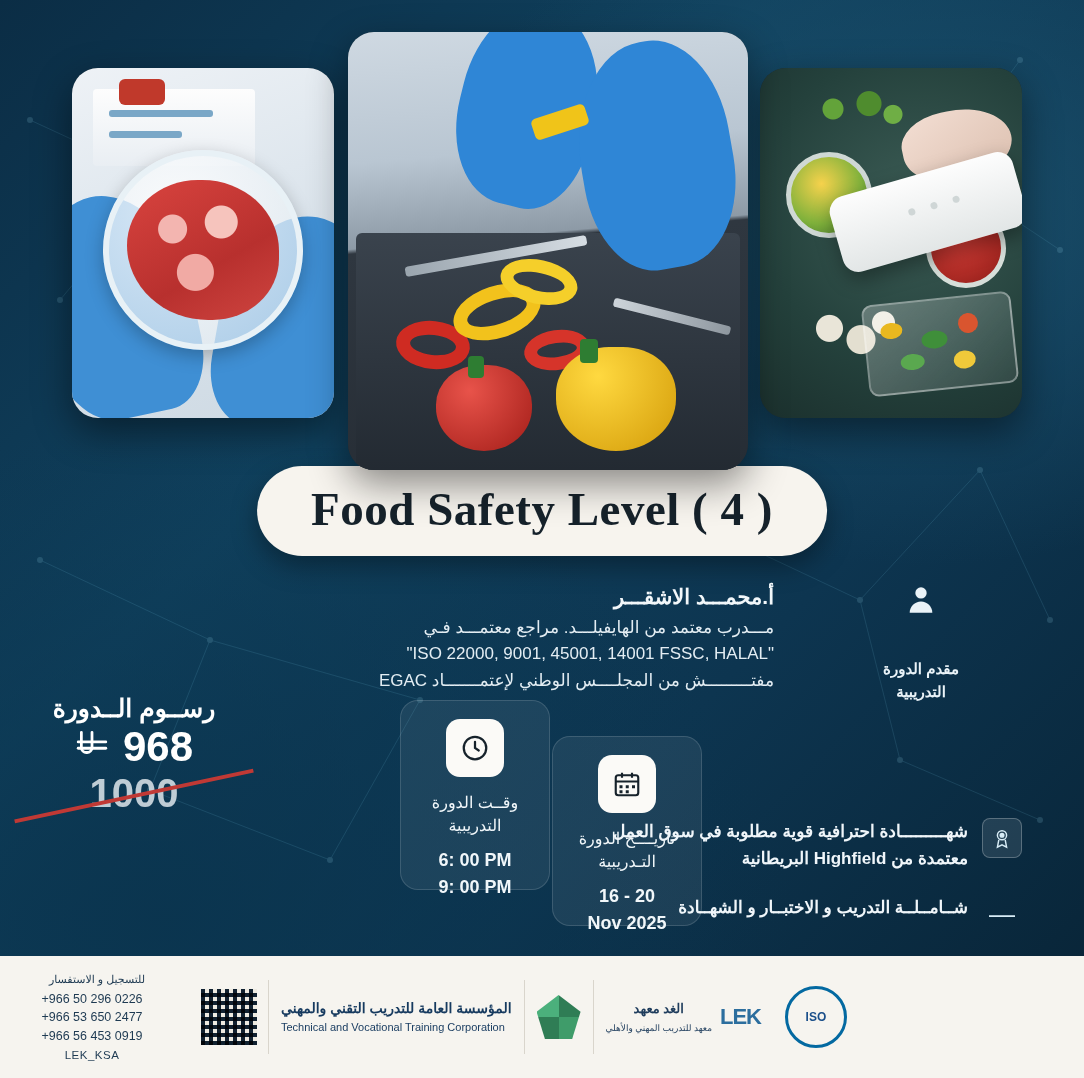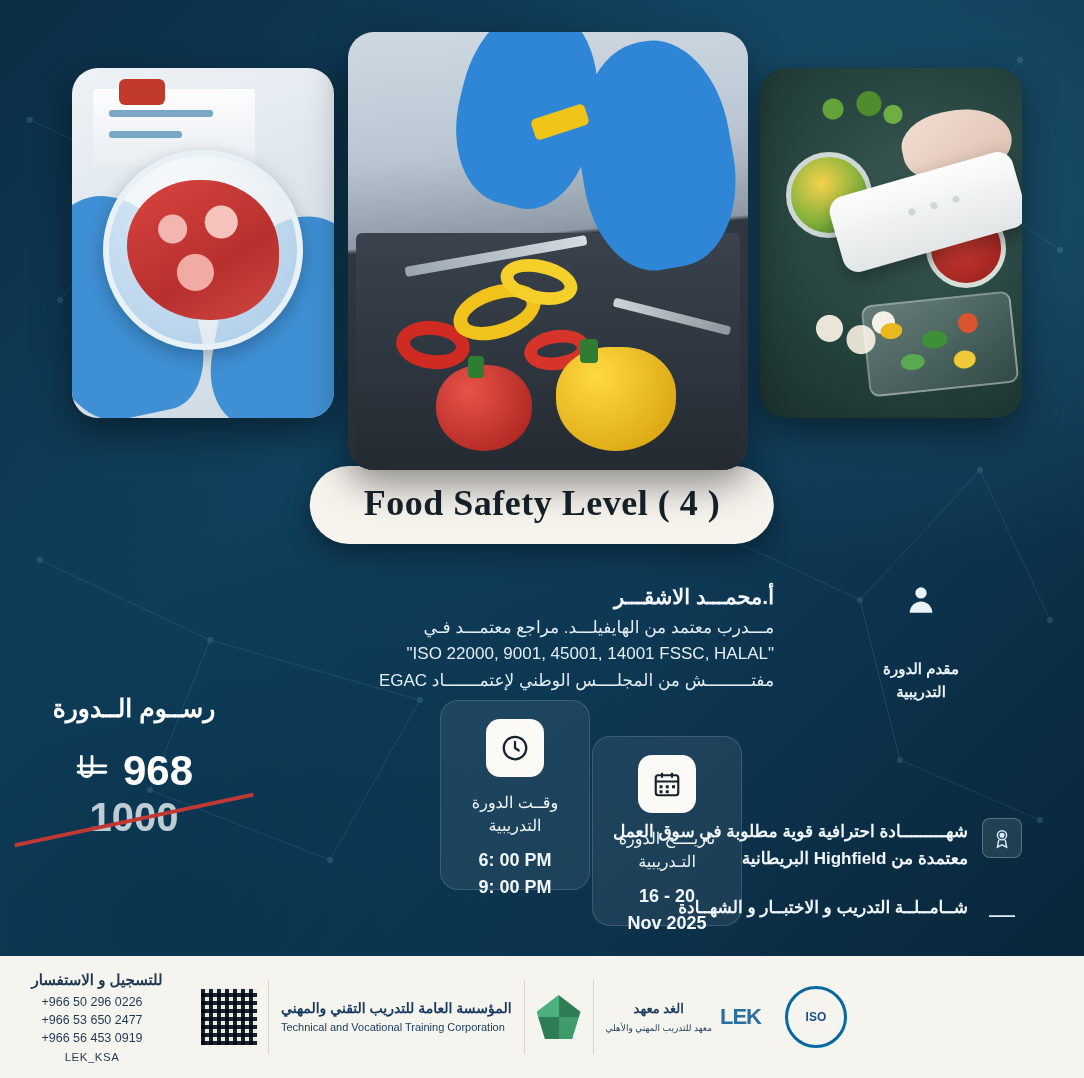--- a/index.html
+++ b/index.html
@@ -83,58 +83,57 @@
   .title-pill {
     position: absolute; left: 50%; transform: translateX(-50%);
     top: 466px;
     background: #f7f4ee;
     border-radius: 46px;
     padding: 16px 54px 20px;
     box-shadow: 0 10px 26px rgba(0,0,0,.35);
   }
   .title-pill h1 {
     font-family: "Liberation Serif", serif;
-    font-size: 36px; font-weight: 700; color: #16222b;
+    font-size: 47px; font-weight: 700; color: #16222b;
     letter-spacing: .5px; white-space: nowrap;
   }
 
   
   .trainer {
     position: absolute; top: 585px; right: 310px;
     text-align: right; color: #f2f7fa; direction: rtl;
   }
   .trainer .name { font-size: 21px; font-weight: 700; margin-bottom: 6px; letter-spacing: .5px; text-align: right; }
   .trainer .line { font-size: 17px; line-height: 1.55; color: #e3edf3; }
 
   .trainer-badge {
     position: absolute; top: 583px; right: 70px;
     width: 186px; text-align: center; color: #eaf3f8;
   }
   .trainer-badge .ic { font-size: 30px; line-height: 1; margin-bottom: 10px; display:block; }
   .trainer-badge .cap { font-size: 15px; line-height: 1.5; direction: rtl; font-weight: 600; }
 
   
   .price-box { position: absolute; left: 20px; top: 694px; width: 228px; text-align: center; color:#fff; }
-  .price-box .label { font-size: 25px; font-weight: 700; direction: rtl; margin-bottom: 24px; letter-spacing:1px; }
+  .price-box .label { font-size: 25px; font-weight: 700; direction: rtl; margin-bottom: 0; letter-spacing:1px; }
   .price-row { display:flex; align-items:center; justify-content:center; gap:14px; }
   .price-new { font-size: 42px; font-weight: 700; }
   .riyal { font-size: 34px; font-weight:700; }
   .price-old { position: relative; font-size: 40px; font-weight: 700; color: #dfe7ec; opacity:.85; }
   .price-old::after { content:""; position:absolute; left:-8px; right:-8px; top:52%; height:4px; background:#e03a30; transform:rotate(-12deg); }
 
   
   .card {
     position: absolute;
     width: 150px; height: 190px;
     background: rgba(255,255,255,0.07);
     border: 1px solid rgba(255,255,255,0.14);
     border-radius: 18px;
     text-align: center; color: #f1f7fa;
     padding-top: 18px;
-    margin-left: 40px;
   }
   .card-time { left: 400px; top: 700px; }
   .card-date { left: 552px; top: 736px; }
   .card .icon-pill {
     width: 58px; height: 58px; margin: 0 auto 14px;
     background: #fbfaf7; border-radius: 14px;
     display: flex; align-items: center; justify-content: center;
     color: #16222b; font-size: 28px;
   }
   .card .cap { font-size: 16px; line-height: 1.45; direction: rtl; margin-bottom: 10px; }
@@ -150,21 +149,21 @@
   }
   .bullet .btxt { font-size: 17px; line-height: 1.6; font-weight: 600; text-align: right; }
   .bullet.dash .bic { background: transparent; border: none; font-size: 26px; }
 
   
   .footer {
     position: absolute; left: 0; bottom: 0; width: 100%; height: 122px;
     background: #f6f4ef; display: flex; align-items: center;
   }
   .f-contact { width: 190px; text-align: center; direction: rtl; color:#1e3a52; padding-right:6px; }
-  .f-contact .t { font-size: 15px; font-weight: 700; margin-bottom: 4px; padding-left: 10px; }
+  .f-contact .t { font-size: 11px; font-weight: 400; margin-bottom: 4px; padding-left: 10px; }
   .f-contact .p { font-size: 12.5px; line-height: 1.45; direction: ltr; }
   .f-contact .s { font-size: 11.5px; margin-top: 4px; letter-spacing:.5px; }
   .qr { width: 62px; height: 62px; margin: 0 8px;
     background:
       repeating-linear-gradient(90deg,#123 0 4px,#f6f4ef 4px 8px),
       repeating-linear-gradient(0deg,#123 0 4px,#f6f4ef 4px 8px);
     background-blend-mode: multiply; border: 3px solid #f6f4ef; }
   .f-logo { display:flex; align-items:center; gap:8px; padding:0 12px; border-left:1px solid #d9d5cc; height:74px; }
   .f-logo:last-child { border-left:none; }
   .hf-badge { width:44px; height:48px; border-radius:6px; background:#1f3d7a; color:#fff; font-size:10px; font-weight:700;

